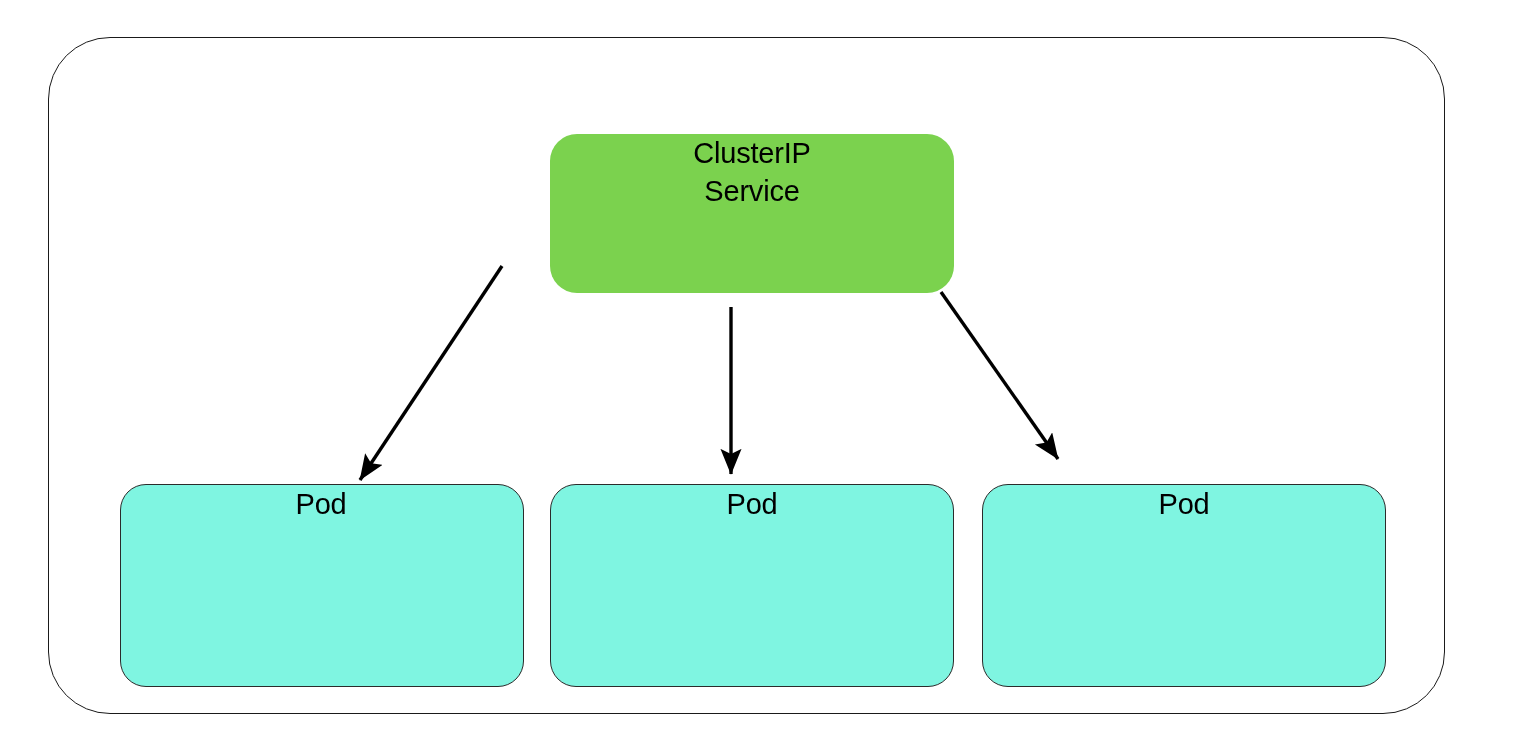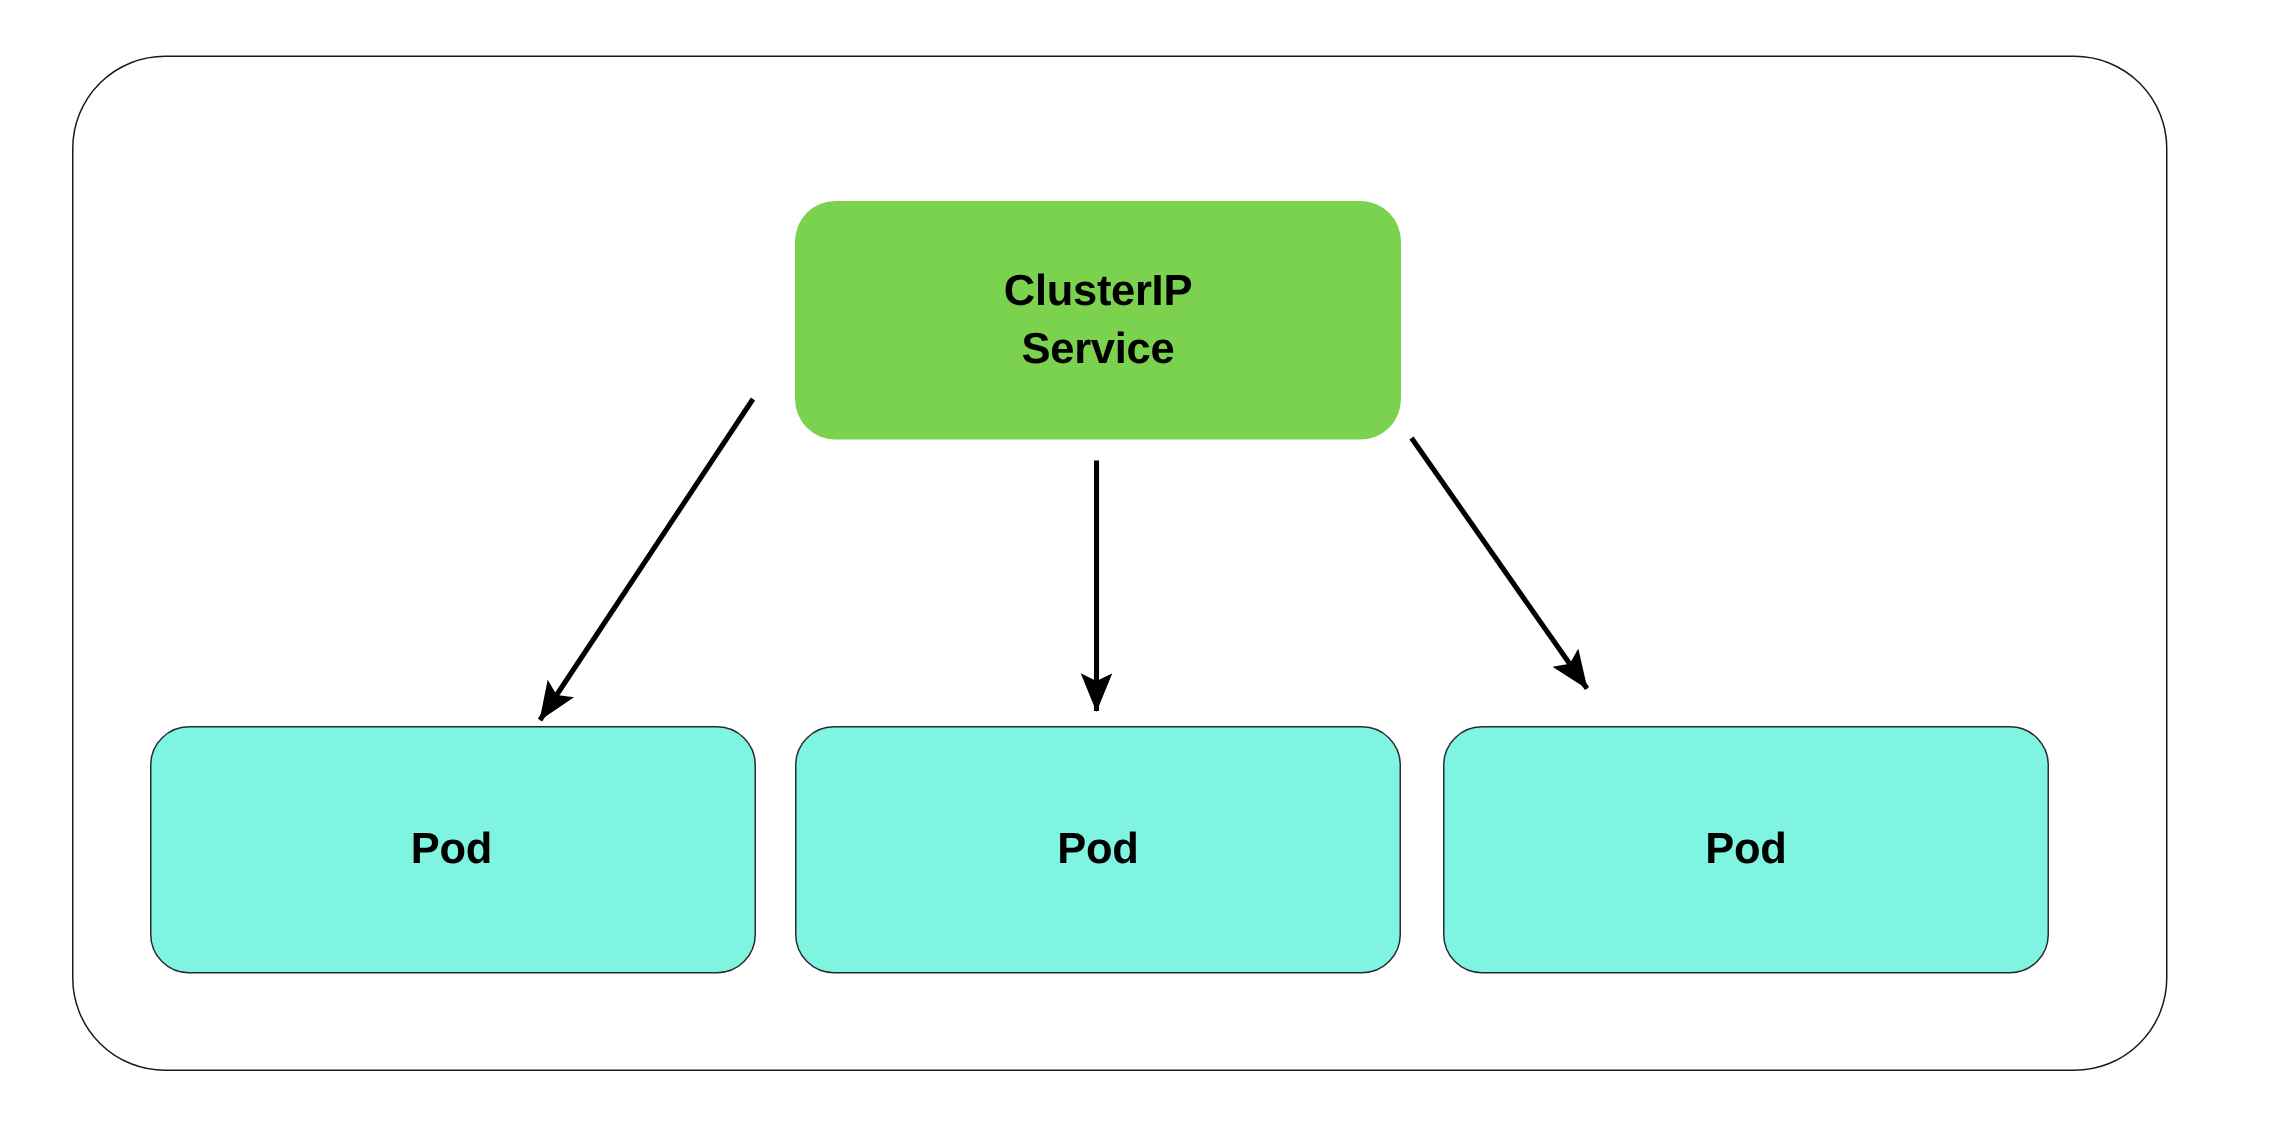--- a/index.html
+++ b/index.html
@@ -26,43 +26,43 @@
     height: 677px;
     box-sizing: border-box;
     border: 1.4px solid #1a1a1a;
     border-radius: 62px;
     background: transparent;
   }
   .node {
     position: absolute;
     box-sizing: border-box;
     display: flex;
-    align-items: center;
     justify-content: center;
     text-align: center;
     border-radius: 26px;
     color: #000000;
-    font-weight: bold;
+    font-weight: normal;
     line-height: 1.32;
     letter-spacing: -0.2px;
     white-space: pre-line;
+    margin-left: 20px;
   }
   .service-node {
     left: 530px;
     top: 134px;
     width: 404px;
     height: 159px;
     background: #7BD24E;
     border: none;
     font-size: 29px;
     border-radius: 27px;
   }
   .pod-node {
     top: 484px;
-    height: 165px;
+    height: 203px;
     background: #7FF5E1;
     border: 1.3px solid #2b2b2b;
     font-size: 29px;
   }
   .pod-1 { left: 100px; width: 404px; }
   .pod-2 { left: 530px; width: 404px; }
   .pod-3 { left: 962px; width: 404px; }
   .pod-1 .node-label { transform: translateX(-1px); }
   .edge-layer {
     position: absolute;

